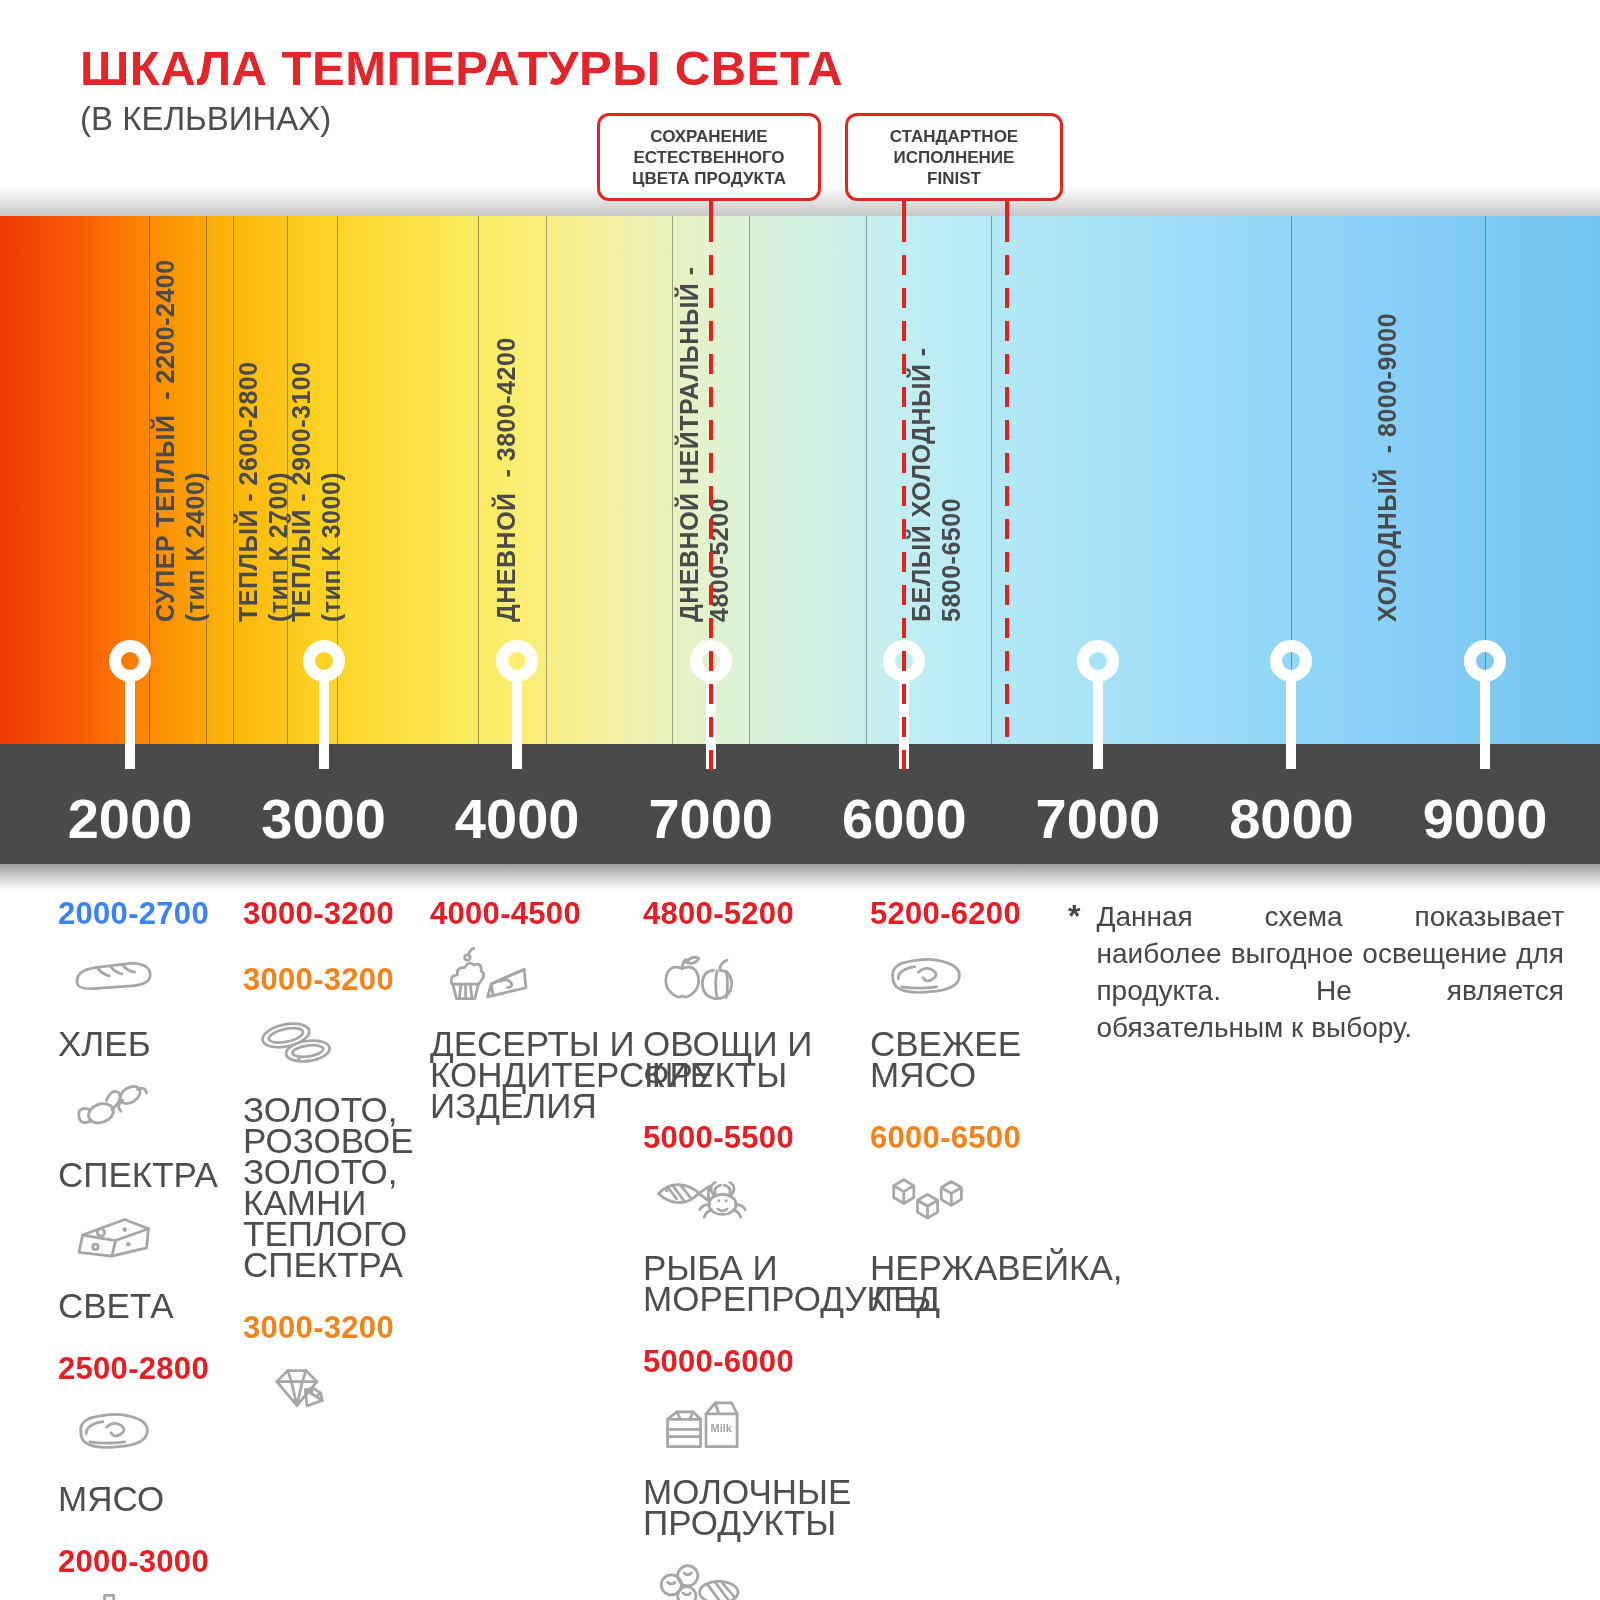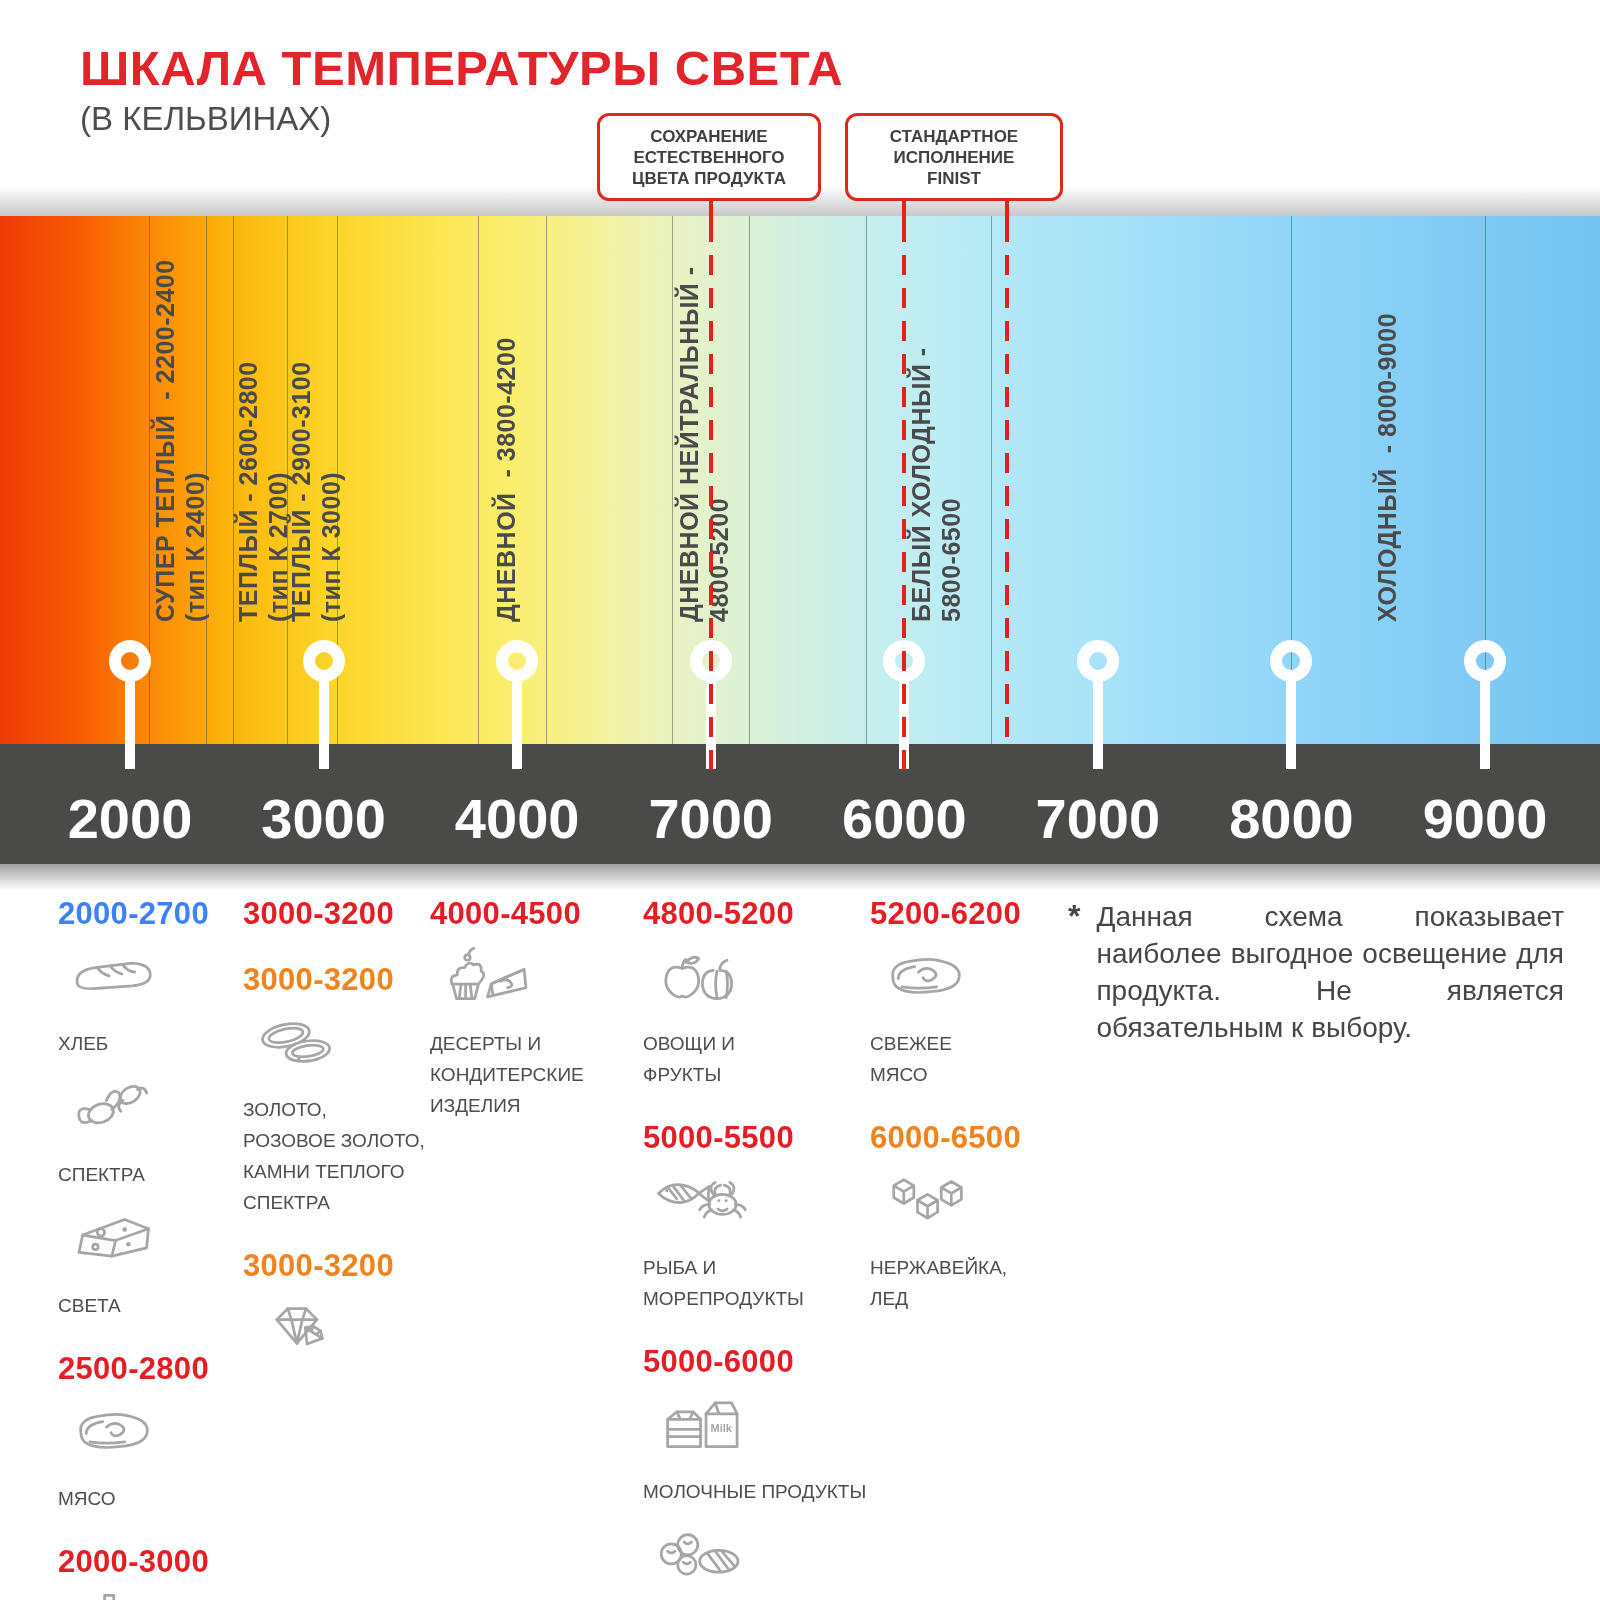--- a/index.html
+++ b/index.html
@@ -38,21 +38,21 @@
   .lcol{position:absolute;top:896px;}
   .lgroup{margin-bottom:30px;}
   .lrange{font-size:31px;font-weight:bold;margin-bottom:10px;letter-spacing:.3px;}
   .litem{margin-bottom:14px;}
   .iconbox{height:64px;margin:4px 0 6px 10px;}
   svg.licon{height:64px;overflow:visible;}
   svg.licon path,svg.licon ellipse,svg.licon circle,svg.licon rect
       {stroke:var(--icon);fill:none;stroke-width:3;stroke-linecap:round;stroke-linejoin:round;}
   svg.licon .f{fill:var(--icon);stroke:none;}
   svg.licon text{fill:var(--icon);stroke:none;font-family:"Liberation Sans",sans-serif;font-size:12px;font-weight:bold;}
-  .llabel{font-size:19px;line-height:31px;color:var(--legend-gray);white-space:pre-line;margin-top:22px;}
+  .llabel{font-size:35px;line-height:31px;color:var(--legend-gray);white-space:pre-line;margin-top:22px;}
   .footnote{position:absolute;left:1068px;top:898px;width:496px;display:flex;gap:16px;color:#464646;}
   .fn-star{font-size:32px;font-weight:bold;line-height:37px;}
   .fn-text{font-size:28px;line-height:37px;text-align:justify;}
 </style>
 </head>
 <body>
 
 <div class="canvas">
   <div class="title">ШКАЛА ТЕМПЕРАТУРЫ СВЕТА</div>
   <div class="subtitle">(В КЕЛЬВИНАХ)</div>

